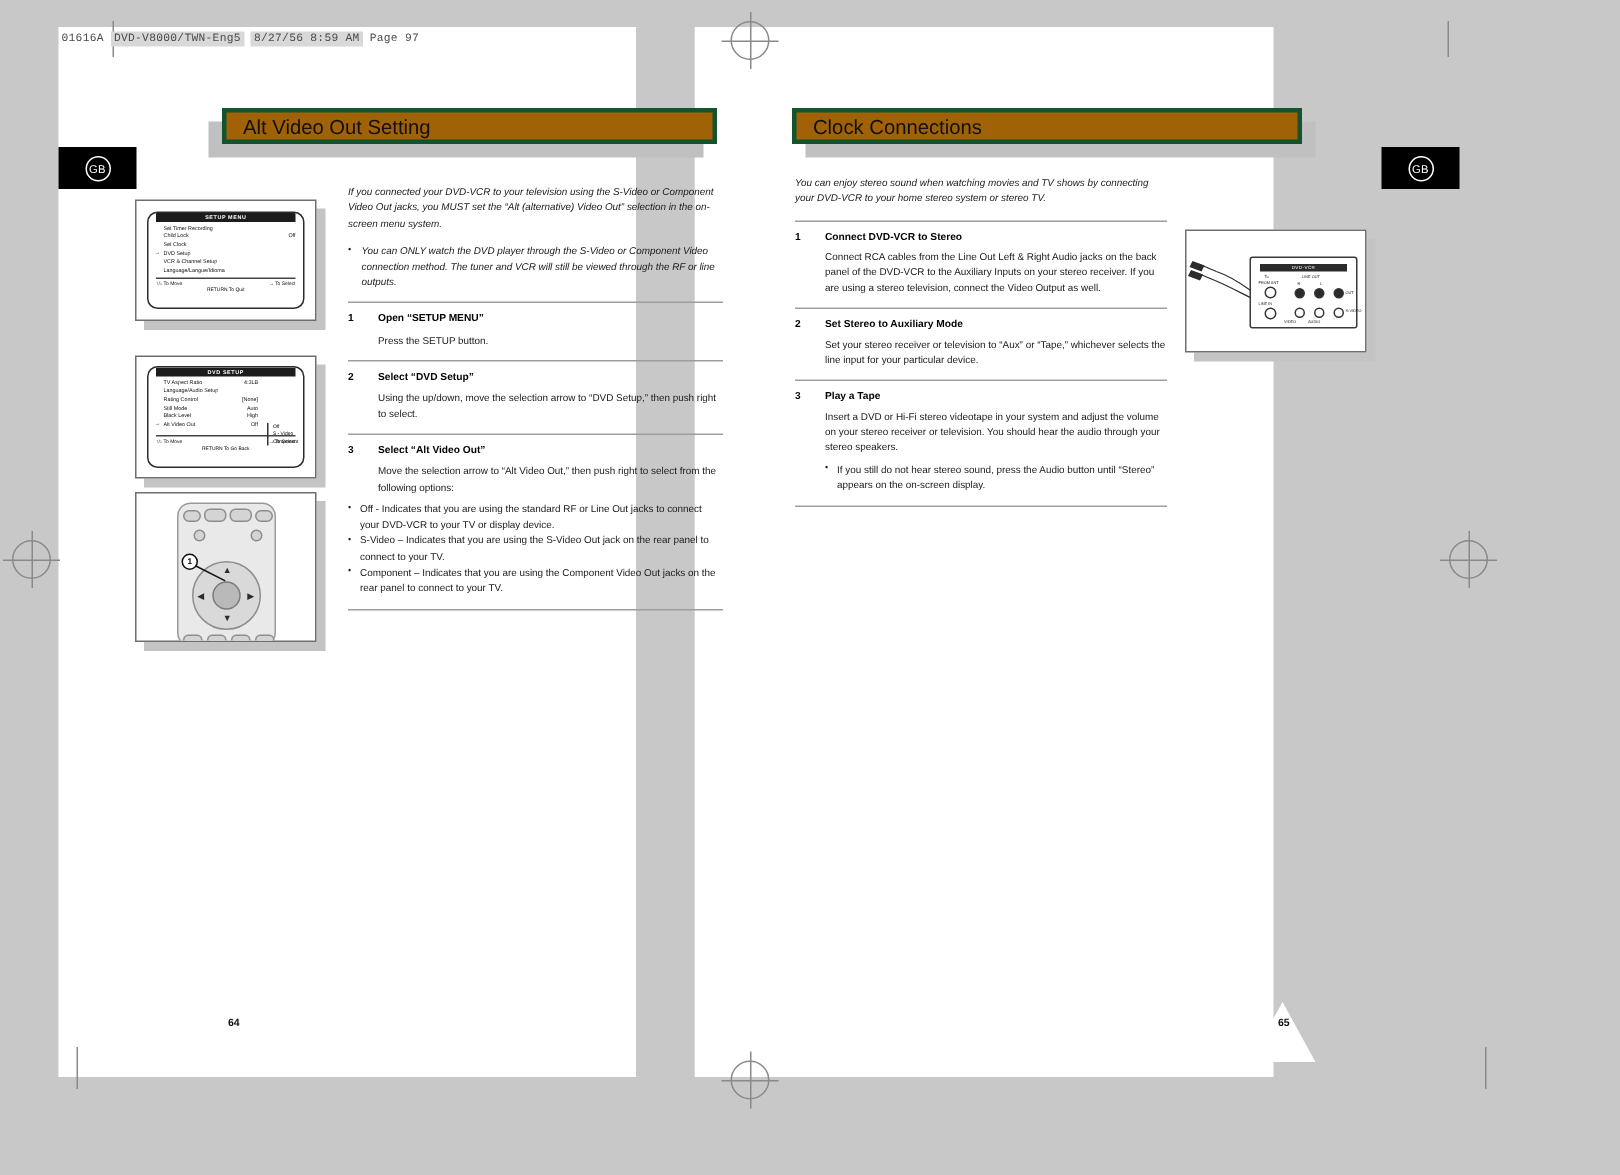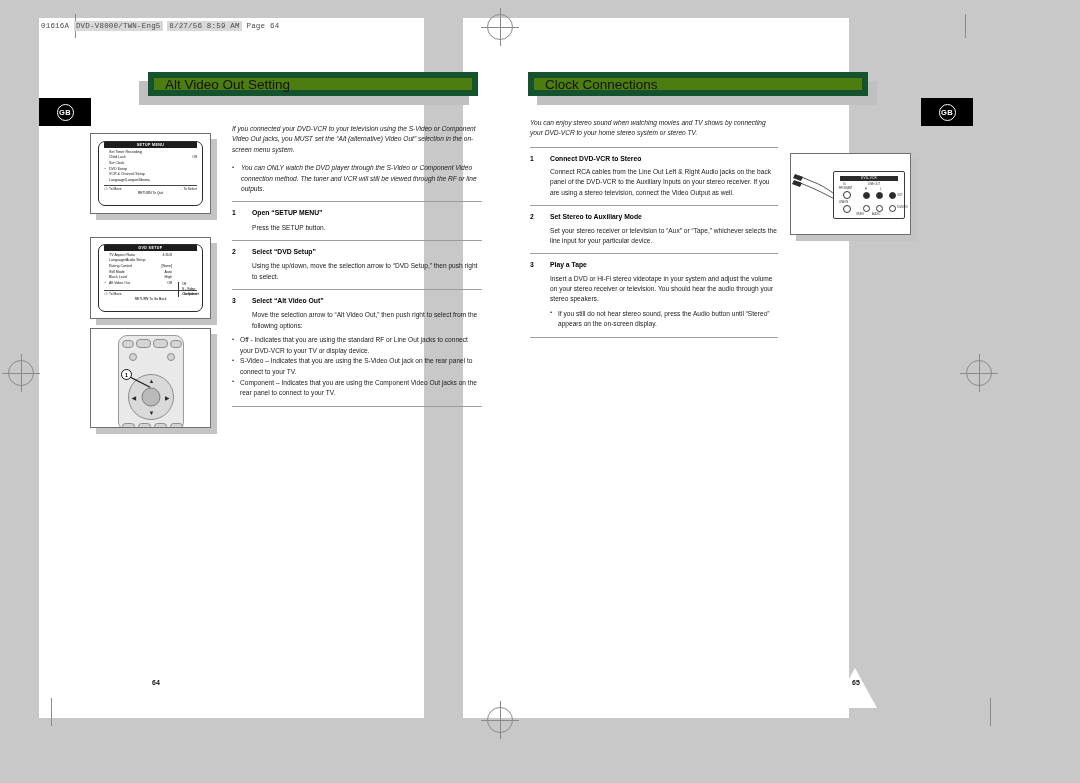--- a/index.html
+++ b/index.html
@@ -64,37 +64,37 @@
   .gb-badge {
     position:absolute;
     width:52px; height:28px;
     background:#000;
     display:flex; align-items:center; justify-content:center;
     z-index:30;
   }
   .gb-badge .circle {
     width:17px; height:17px; border-radius:50%;
     border:1.2px solid #fff;
-    color:#fff; font-size:7.5px; font-weight:bold;
+    color:#fff; font-size:7.5px; font-weight:normal;
     display:flex; align-items:center; justify-content:center;
     letter-spacing:.3px;
   }
   .gb-left  { left:39px;  top:98px; }
   .gb-right { left:921px; top:98px; }
 
   
   .section-title-wrap { position:absolute; }
   .section-title {
-    border:6px solid #14532d;
+    border:3px solid #14532d;
     height:24px;
     display:flex; align-items:center;
     padding-left:11px;
     font-size:13.5px;
     color:#111;
-    background:#4d7c0f;
+    background:#a16207;
     position:relative;
     z-index:3;
   }
   .section-title-shadow {
     position:absolute;
     left:-9px; top:9px;
     width:100%; height:24px;
     background:#c0c0c0;
     z-index:1;
   }
@@ -271,21 +271,21 @@
 
 <div class="cropline" style="left:75px;  top:14px;  width:1px; height:24px;"></div>
 <div class="cropline" style="left:965px; top:14px;  width:1px; height:24px;"></div>
 <div class="cropline" style="left:51px;  top:698px; width:1px; height:28px;"></div>
 <div class="cropline" style="left:990px; top:698px; width:1px; height:28px;"></div>
 
 <div class="print-header">
   <span>01616A</span>
   <span class="hl">DVD-V8000/TWN-Eng5</span>
   <span class="hl">8/27/56 8:59 AM</span>
-  <span>Page 64</span>
+  <span>Page 97</span>
 </div>
 
 <div class="gb-badge gb-left">
   <span class="circle">GB</span>
 </div>
 <div class="gb-badge gb-right">
   <span class="circle">GB</span>
 </div>
 
 <div class="section-title-wrap title-left">

